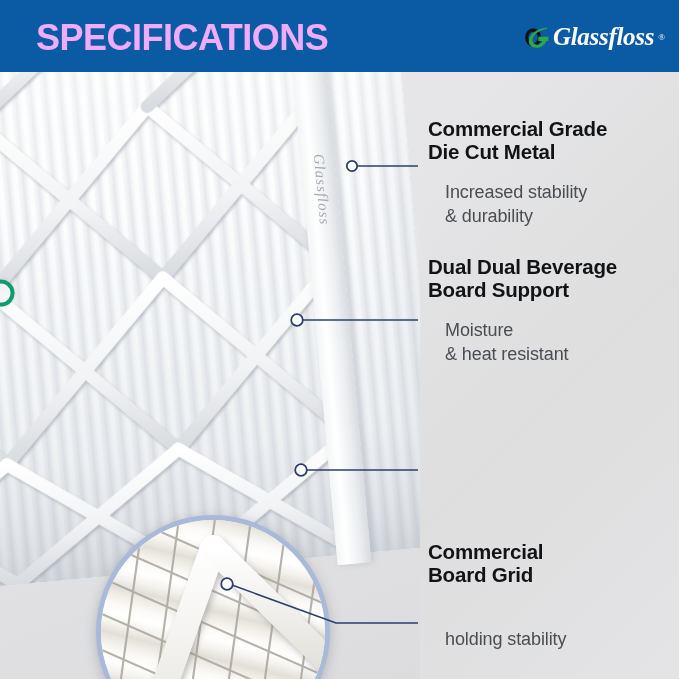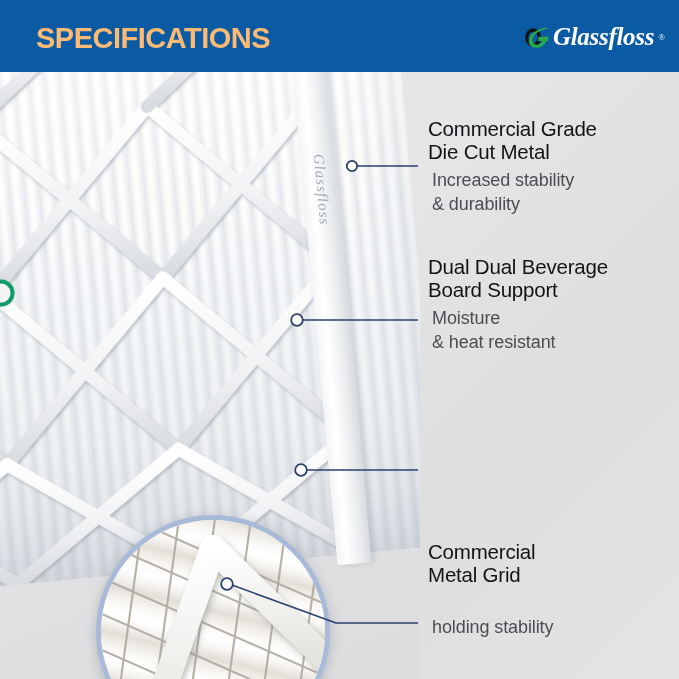--- a/index.html
+++ b/index.html
@@ -14,22 +14,22 @@
     background:linear-gradient(135deg,#ececed 0%,#e6e6e8 40%,#dededf 70%,#e4e4e6 100%);
   }
 
   
   .header{
     position:absolute;left:0;top:0;width:679px;height:72px;
     background:#0b5ba4;overflow:hidden;
   }
   .header-title{
     position:absolute;left:36px;top:14px;
-    font-size:29px;font-weight:700;letter-spacing:-0.5px;
-    color:#fdba74;line-height:48px;
+    font-size:36px;font-weight:700;letter-spacing:-0.5px;
+    color:#f0abfc;line-height:48px;
     font-family:"Liberation Sans",sans-serif;
     white-space:nowrap;
   }
   .logo{
     position:absolute;right:14px;top:22px;height:30px;
     display:flex;align-items:center;gap:3px;
   }
   .logo-mark{width:27px;height:27px;flex:0 0 27px;display:block;}
   .logo-word{
     font-family:"Liberation Serif",serif;
@@ -123,27 +123,27 @@
         #e3dfd8 27px,#f4f2ee 36px,#ffffff 46px);
   }
   .mag-mesh{position:absolute;inset:0;}
 
   
   .lines{position:absolute;left:0;top:0;width:679px;height:679px;pointer-events:none;}
 
   
   .callout{position:absolute;left:428px;width:250px;}
   .co-title{
-    font-size:20.5px;font-weight:400;color:#111316;
+    font-size:20.5px;font-weight:700;color:#111316;
     line-height:23px;letter-spacing:-0.2px;
     margin:0 0 5px 0;
   }
   .co-body{
     font-size:18px;font-weight:400;color:#4a4d52;
-    line-height:24px;letter-spacing:-0.1px;margin:4px;
+    line-height:24px;letter-spacing:-0.1px;margin:17px;
   }
   #co1{top:117px;}
   #co2{top:255px;}
   #co3{top:396px;}
   #co4{top:540px;}
 </style>
 </head>
 <body>
 
 <div id="stage">
@@ -289,21 +289,21 @@
     <div class="co-body">
       <span>Moisture</span><br>
       <span>&amp; heat resistant</span>
     </div>
   </div>
 
 
   <div class="callout" id="co4">
     <div class="co-title">
       <span>Commercial</span><br>
-      <span>Metal Grid</span>
+      <span>Board Grid</span>
     </div>
     <div class="co-body">
       <br>
       <span>holding stability</span>
     </div>
   </div>
 
 </div>
 
 </body></html>

